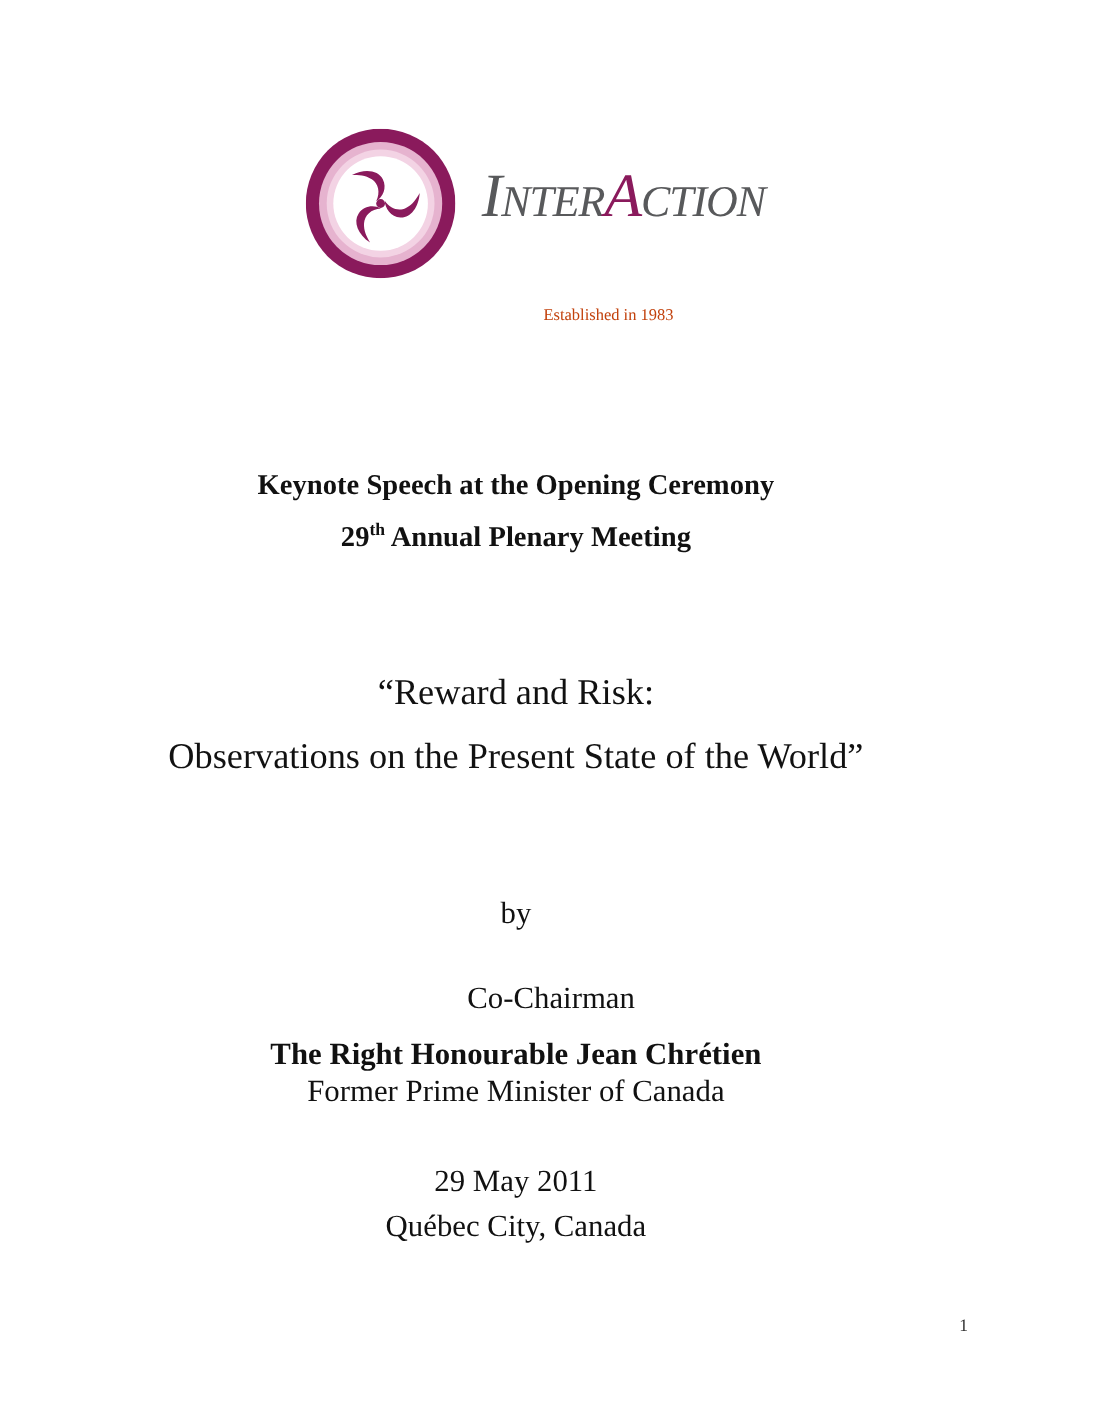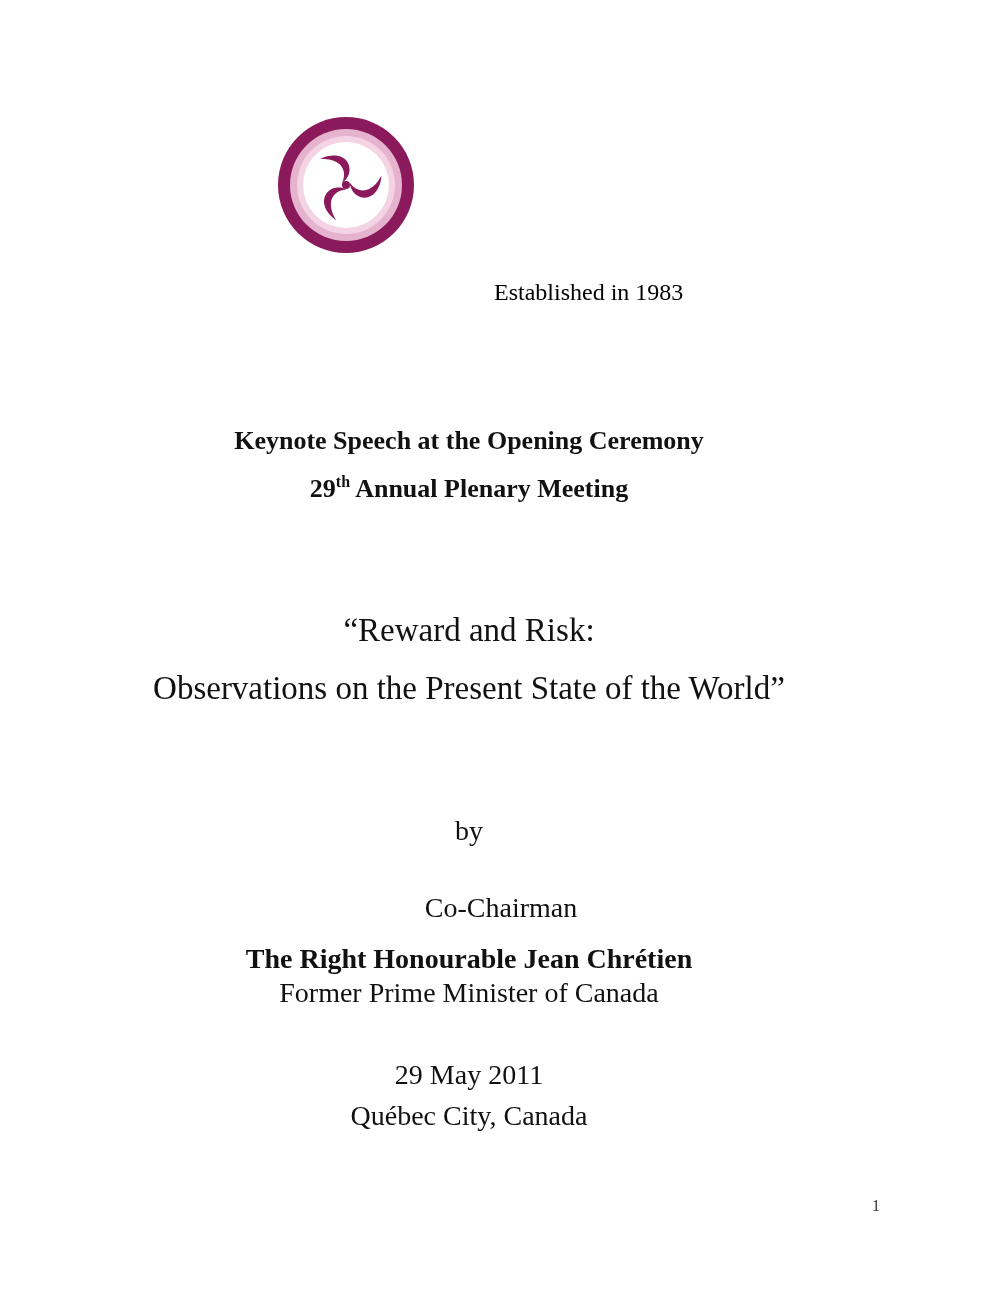--- a/index.html
+++ b/index.html
@@ -8,21 +8,21 @@
   .abs { position: absolute; }
   .center { left: 0; width: 938px; text-align: center; }
   .logo-mark { left: 278px; top: 117px; width: 136px; height: 136px; }
   .logo-word { left: 438px; top: 150px; font-family: "Liberation Serif", serif; font-style: italic;
                color: #58595b; line-height: 1; letter-spacing: -1px; }
   .lw-line1 { font-size: 44px; }
   .lw-line2 { font-size: 44px; margin-left: 60px; margin-top: 4px; }
   .lw-big { font-size: 56px; }
   .lw-small { font-size: 40px; }
   .accent { color: #8a1a5c; }
-  .established { left: 494px; top: 279px; font-size: 24px; color: #000000; }
+  .established { left: 494px; top: 279px; font-size: 15px; color: #c2410c; }
   .h-bold { font-weight: bold; font-size: 26px; }
   .title-line { font-size: 33px; }
   .body-line { font-size: 28px; }
   .page-num { left: 872px; top: 1197px; font-size: 16px; color: #333; }
   sup { font-size: 16px; }
 </style>
 </head>
 <body>
 
 <div class="abs logo-mark">
@@ -34,20 +34,21 @@
     <g fill="#8a1a5c" transform="translate(68,68)">
       <path d="M-26,-26 C-14,-32 -2,-30 2,-22 C6,-14 2,-6 -4,-2 C0,-10 -2,-18 -8,-22 C-14,-26 -20,-26 -26,-26 Z"></path>
       <path d="M-26,-26 C-14,-32 -2,-30 2,-22 C6,-14 2,-6 -4,-2 C0,-10 -2,-18 -8,-22 C-14,-26 -20,-26 -26,-26 Z" transform="rotate(120)"></path>
       <path d="M-26,-26 C-14,-32 -2,-30 2,-22 C6,-14 2,-6 -4,-2 C0,-10 -2,-18 -8,-22 C-14,-26 -20,-26 -26,-26 Z" transform="rotate(240)"></path>
       <circle cx="0" cy="0" r="4"></circle>
     </g>
   </svg>
 </div>
 
 <div class="abs logo-word">
+  <div class="lw-line1"><span class="lw-big">I</span><span class="lw-small">NTER</span><span class="lw-big accent">A</span><span class="lw-small">CTION</span></div>
 </div>
 
 <div class="abs established">Established in 1983</div>
 
 <div class="abs center h-bold" style="top:426px;">Keynote Speech at the Opening Ceremony</div>
 <div class="abs center h-bold" style="top:473px;"><span>29</span><sup>th</sup><span> Annual Plenary Meeting</span></div>
 
 <div class="abs center title-line" style="top:612px;">“Reward and Risk:</div>
 <div class="abs center title-line" style="top:670px;">Observations on the Present State of the World”</div>
 

